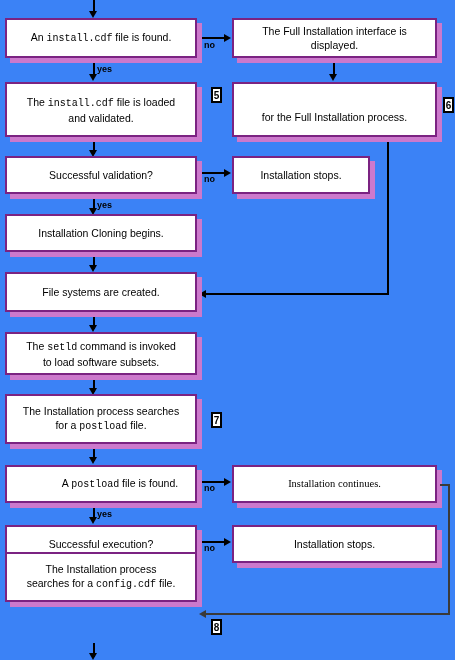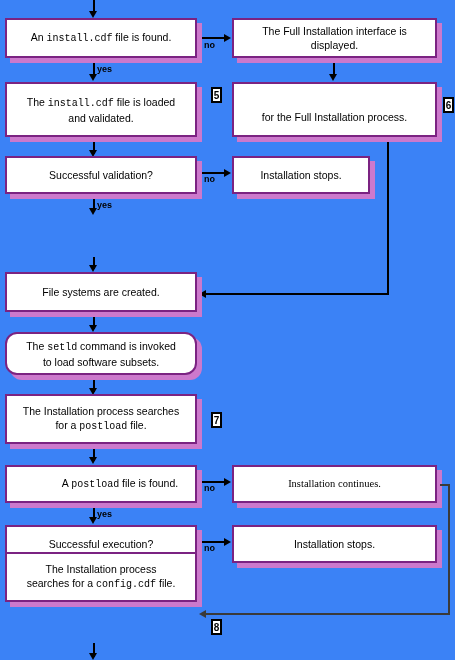--- a/index.html
+++ b/index.html
@@ -154,32 +154,35 @@
   </div>
 
   <div class="hline" style="left:202px; top:172px; width:23px;"></div>
   <div class="arrow-right" style="left:224px; top:169px;"></div>
   <div class="elabel" style="left:204px; top:174px;">no</div>
 
   <div class="vline" style="left:93px; top:199px; height:12px;"></div>
   <div class="arrow-down" style="left:89px; top:208px;"></div>
   <div class="elabel" style="left:97px; top:200px;">yes</div>
 
+  <div class="node" style="left:5px; top:214px; width:192px; height:38px;">
+    <span class="txt"><span>Installation Cloning begins.</span></span>
+  </div>
 
   <div class="vline" style="left:93px; top:257px; height:12px;"></div>
   <div class="arrow-down" style="left:89px; top:265px;"></div>
 
   <div class="node" style="left:5px; top:272px; width:192px; height:40px;">
     <span class="txt"><span>File systems are created.</span></span>
   </div>
 
   <div class="vline" style="left:93px; top:317px; height:12px;"></div>
   <div class="arrow-down" style="left:89px; top:325px;"></div>
 
-  <div class="node" style="left:5px; top:332px; width:192px; height:43px;border-radius:12px;">
+  <div class="node" style="left:5px; top:332px; width:192px; height:43px;">
     <span class="txt"><span>The </span><span class="mono">setld</span><span> command is invoked</span><br><span>to load software subsets.</span></span>
   </div>
 
   <div class="vline" style="left:93px; top:380px; height:12px;"></div>
   <div class="arrow-down" style="left:89px; top:388px;"></div>
 
   <div class="node" style="left:5px; top:394px; width:192px; height:50px;">
     <span class="txt"><span>The Installation process searches</span><br><span>for a </span><span class="mono">postload</span><span>  file.</span></span>
   </div>
 

